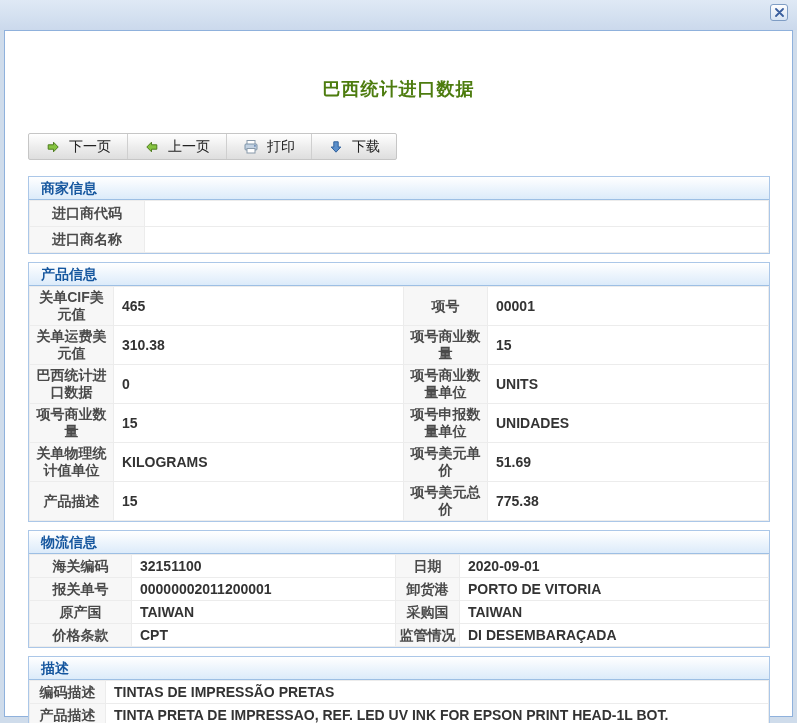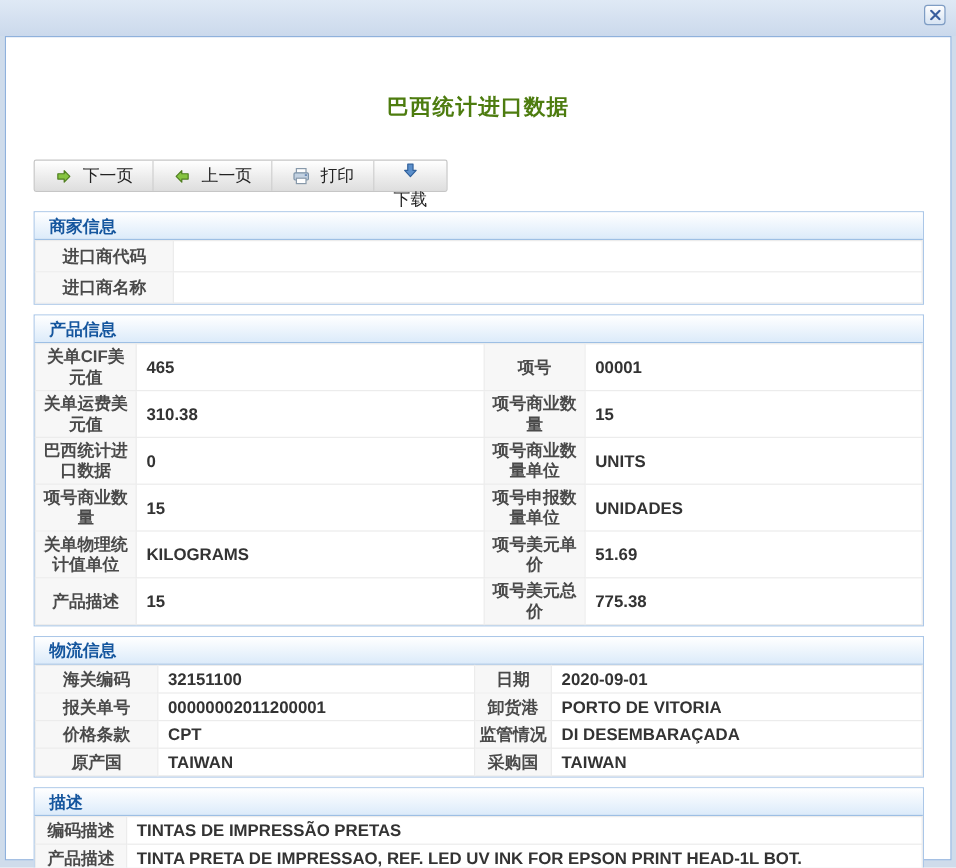--- a/index.html
+++ b/index.html
@@ -30,21 +30,21 @@
     display:inline-flex;margin:32px 0 0 23px;height:27px;box-sizing:border-box;
     border:1px solid #c6c6c6;border-radius:2px;
     background:linear-gradient(#ffffff,#ececec 55%,#dedede);
     align-items:stretch;
   }
   .tb-btn{
     display:flex;align-items:center;gap:8px;padding:0 16px;
     border-right:1px solid #cfcfcf;font-size:14px;color:#222;cursor:pointer;
     white-space:nowrap;
   }
-  .tb-btn:last-child{border-right:none;flex-direction:column;}
+  .tb-btn:last-child{border-right:none;}
   .icon{display:flex;align-items:center;}
 
   .section{
     width:742px;margin:8px 0 0 23px;
     border:1px solid #abc7e8;box-sizing:border-box;background:#fff;
   }
   .section.first{margin-top:16px;}
   .sec-header{
     height:22px;line-height:22px;padding-left:12px;
     font-size:14px;font-weight:bold;color:#15569e;
@@ -203,31 +203,31 @@
         <td class="lbl">日期</td>
         <td>2020-09-01</td>
       </tr>
       <tr>
         <td class="lbl">报关单号</td>
         <td>00000002011200001</td>
         <td class="lbl">卸货港</td>
         <td>PORTO DE VITORIA</td>
       </tr>
       <tr>
+        <td class="lbl">原产国</td>
+        <td>TAIWAN</td>
+        <td class="lbl">采购国</td>
+        <td>TAIWAN</td>
+      </tr>
+      <tr>
         <td class="lbl">价格条款</td>
         <td>CPT</td>
         <td class="lbl">监管情况</td>
         <td>DI DESEMBARAÇADA</td>
       </tr>
-      <tr>
-        <td class="lbl">原产国</td>
-        <td>TAIWAN</td>
-        <td class="lbl">采购国</td>
-        <td>TAIWAN</td>
-      </tr>
     </tbody>
       </table>
   </div>
 
   
   <div class="section">
     <div class="sec-header">描述</div>
     <table class="t-desc">
       <colgroup>
           <col style="width:76px">

